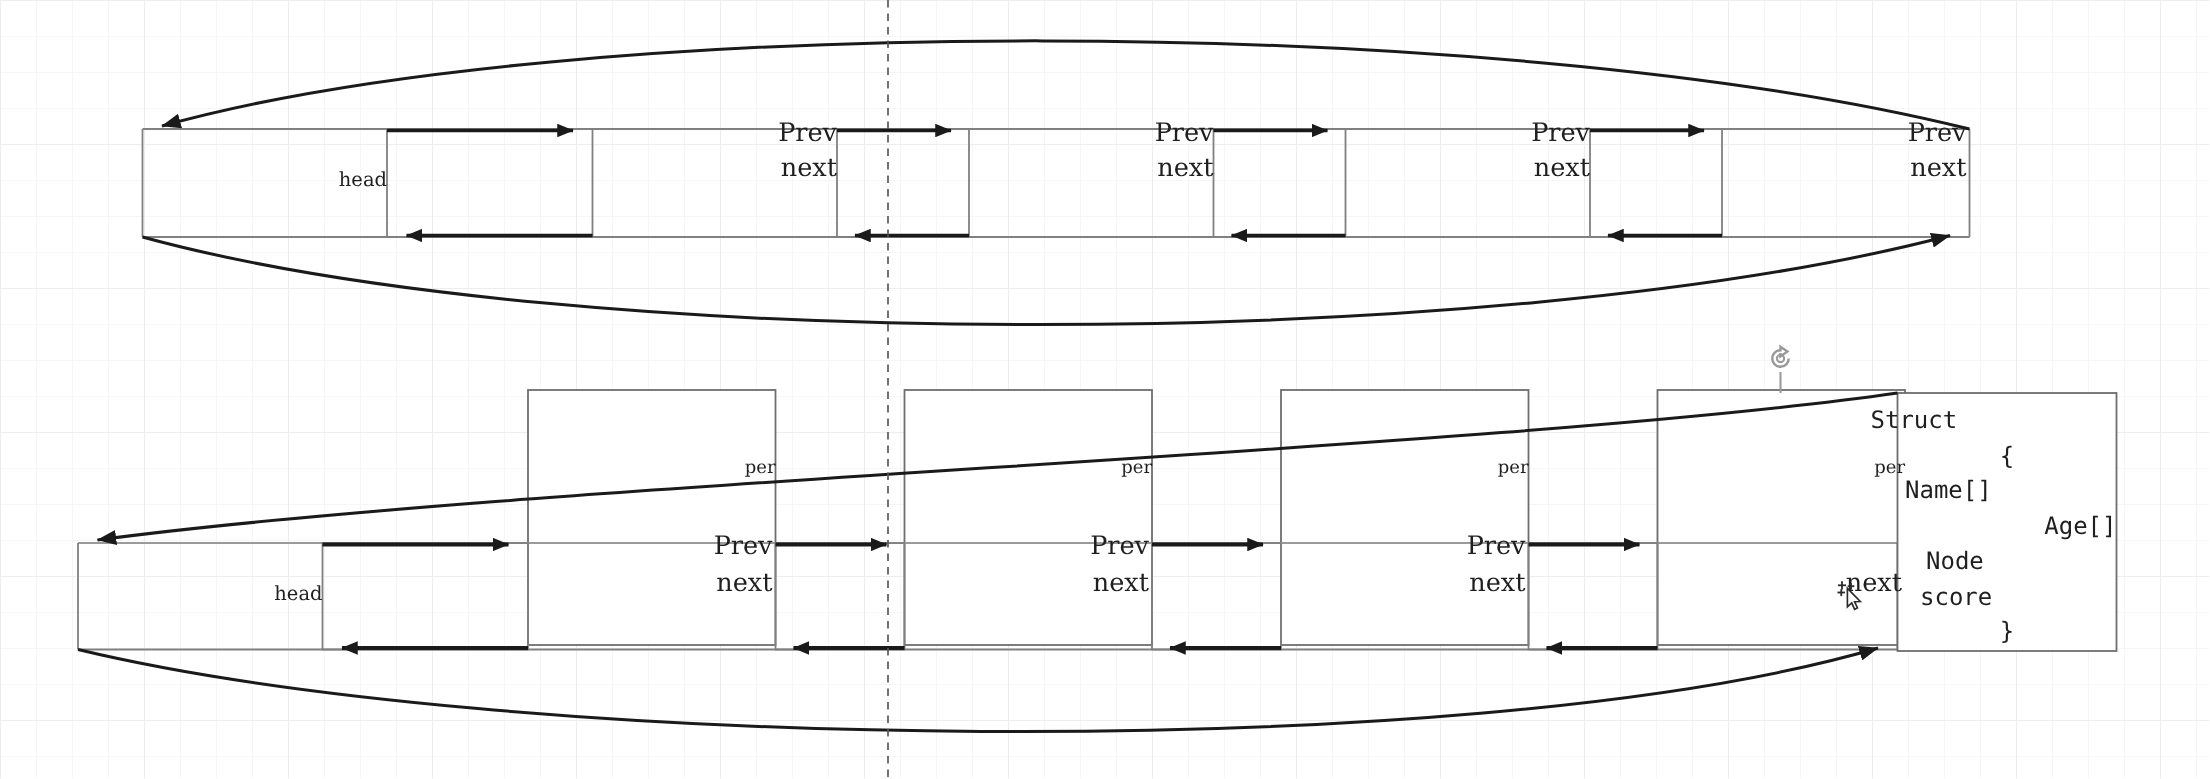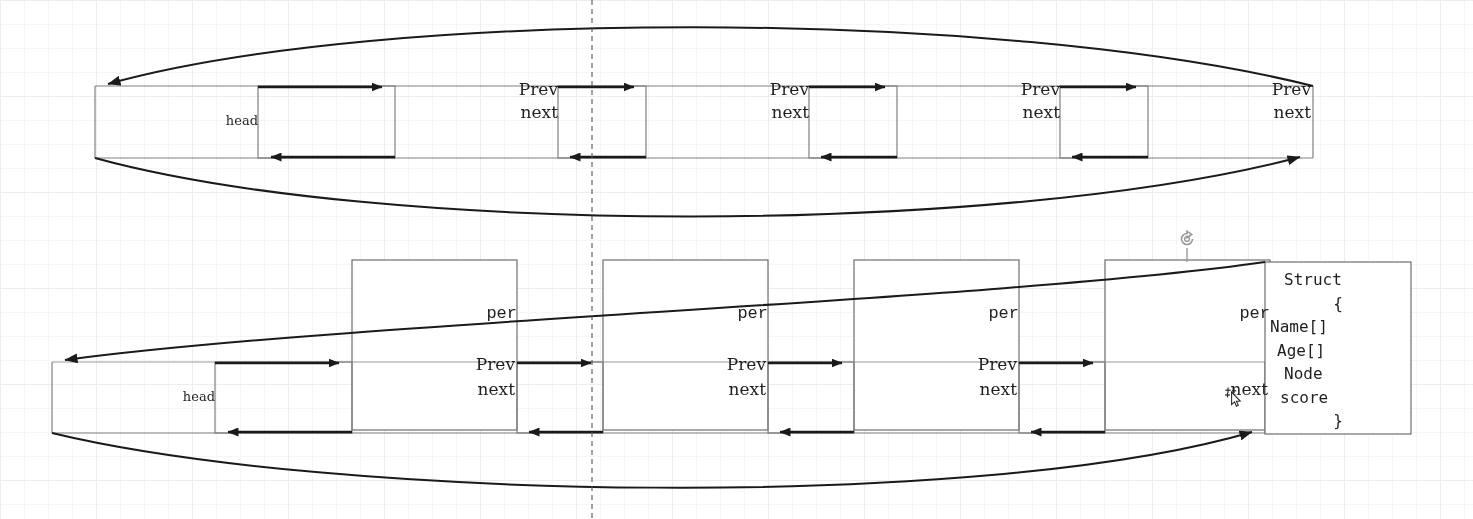--- a/index.html
+++ b/index.html
@@ -33,21 +33,21 @@
     position: absolute;
     font-family: "DejaVu Serif", "Liberation Serif", serif;
     color: #1f1f1f;
     white-space: pre;
     line-height: 1.18;
     text-align: right;
     pointer-events: none;
   }
   .lbl-head   { font-size: 13px; }
   .lbl-pn     { font-size: 17px; }
-  .lbl-per    { font-size: 17px; font-family: Liberation Mono, monospace; }
+  .lbl-per    { font-size: 12px; }
   .struct-txt {
     position: absolute;
     font-family: "DejaVu Sans Mono", "Liberation Mono", monospace;
     font-size: 16px;
     color: #1f1f1f;
     line-height: 23.5px;
     text-align: center;
     white-space: pre;
   }
   .cursor-move {
@@ -182,24 +182,24 @@
   <div class="lbl lbl-pn" style="left:603px; top:354px; width:163px;">Prev</div>
   <div class="lbl lbl-pn" style="left:603px; top:379px; width:163px;">next</div>
 
   <div class="lbl lbl-per" style="left:854px; top:304px; width:165px;">per</div>
   <div class="lbl lbl-pn" style="left:854px; top:354px; width:163px;">Prev</div>
   <div class="lbl lbl-pn" style="left:854px; top:379px; width:163px;">next</div>
 
   <div class="lbl lbl-per" style="left:1105px; top:304px; width:165px;">per</div>
   <div class="lbl lbl-pn" style="left:1105px; top:379px; width:163px;">next</div>
 
-  <div class="struct-txt" style="left:1284px; top:268px; width:132px; text-align:left; padding-left:0; box-sizing:border-box;">Struct</div>
+  <div class="struct-txt" style="left:1247px; top:268px; width:132px; text-align:left; padding-left:0; box-sizing:border-box;">Struct</div>
   <div class="struct-txt" style="left:1265px; top:291.5px; width:146px;">{</div>
   <div class="struct-txt" style="left:1265px; top:315px; width:160px; text-align:left; padding-left:5px; box-sizing:border-box;">Name[]</div>
-  <div class="struct-txt" style="left:1265px; top:338.5px; width:146px; text-align:left; padding-left:12px; box-sizing:border-box;">Age[]</div>
+  <div class="struct-txt" style="left:1265px; top:338.5px; width:146px; text-align:right; padding-left:12px; box-sizing:border-box;">Age[]</div>
   <div class="struct-txt" style="left:1265px; top:362px; width:146px; text-align:left; padding-left:19px; box-sizing:border-box;">Node</div>
   <div class="struct-txt" style="left:1265px; top:385.5px; width:146px; text-align:left; padding-left:15px; box-sizing:border-box;">score</div>
   <div class="struct-txt" style="left:1265px; top:409px; width:146px;">}</div>
 
   <div class="rotate-handle" style="left:1176px; top:228px;">
     <svg width="22" height="22" viewBox="0 0 22 22">
       <path d="M16.5,11 A5.5,5.5 0 1 1 11,5.5 L11,3.2 L15.6,6.4 L11,9.6 L11,7.4" fill="none" stroke="#9a9a9a" stroke-width="1.6"></path>
       <circle cx="11" cy="11" r="2.4" fill="none" stroke="#9a9a9a" stroke-width="1.4"></circle>
     </svg>
   </div>

